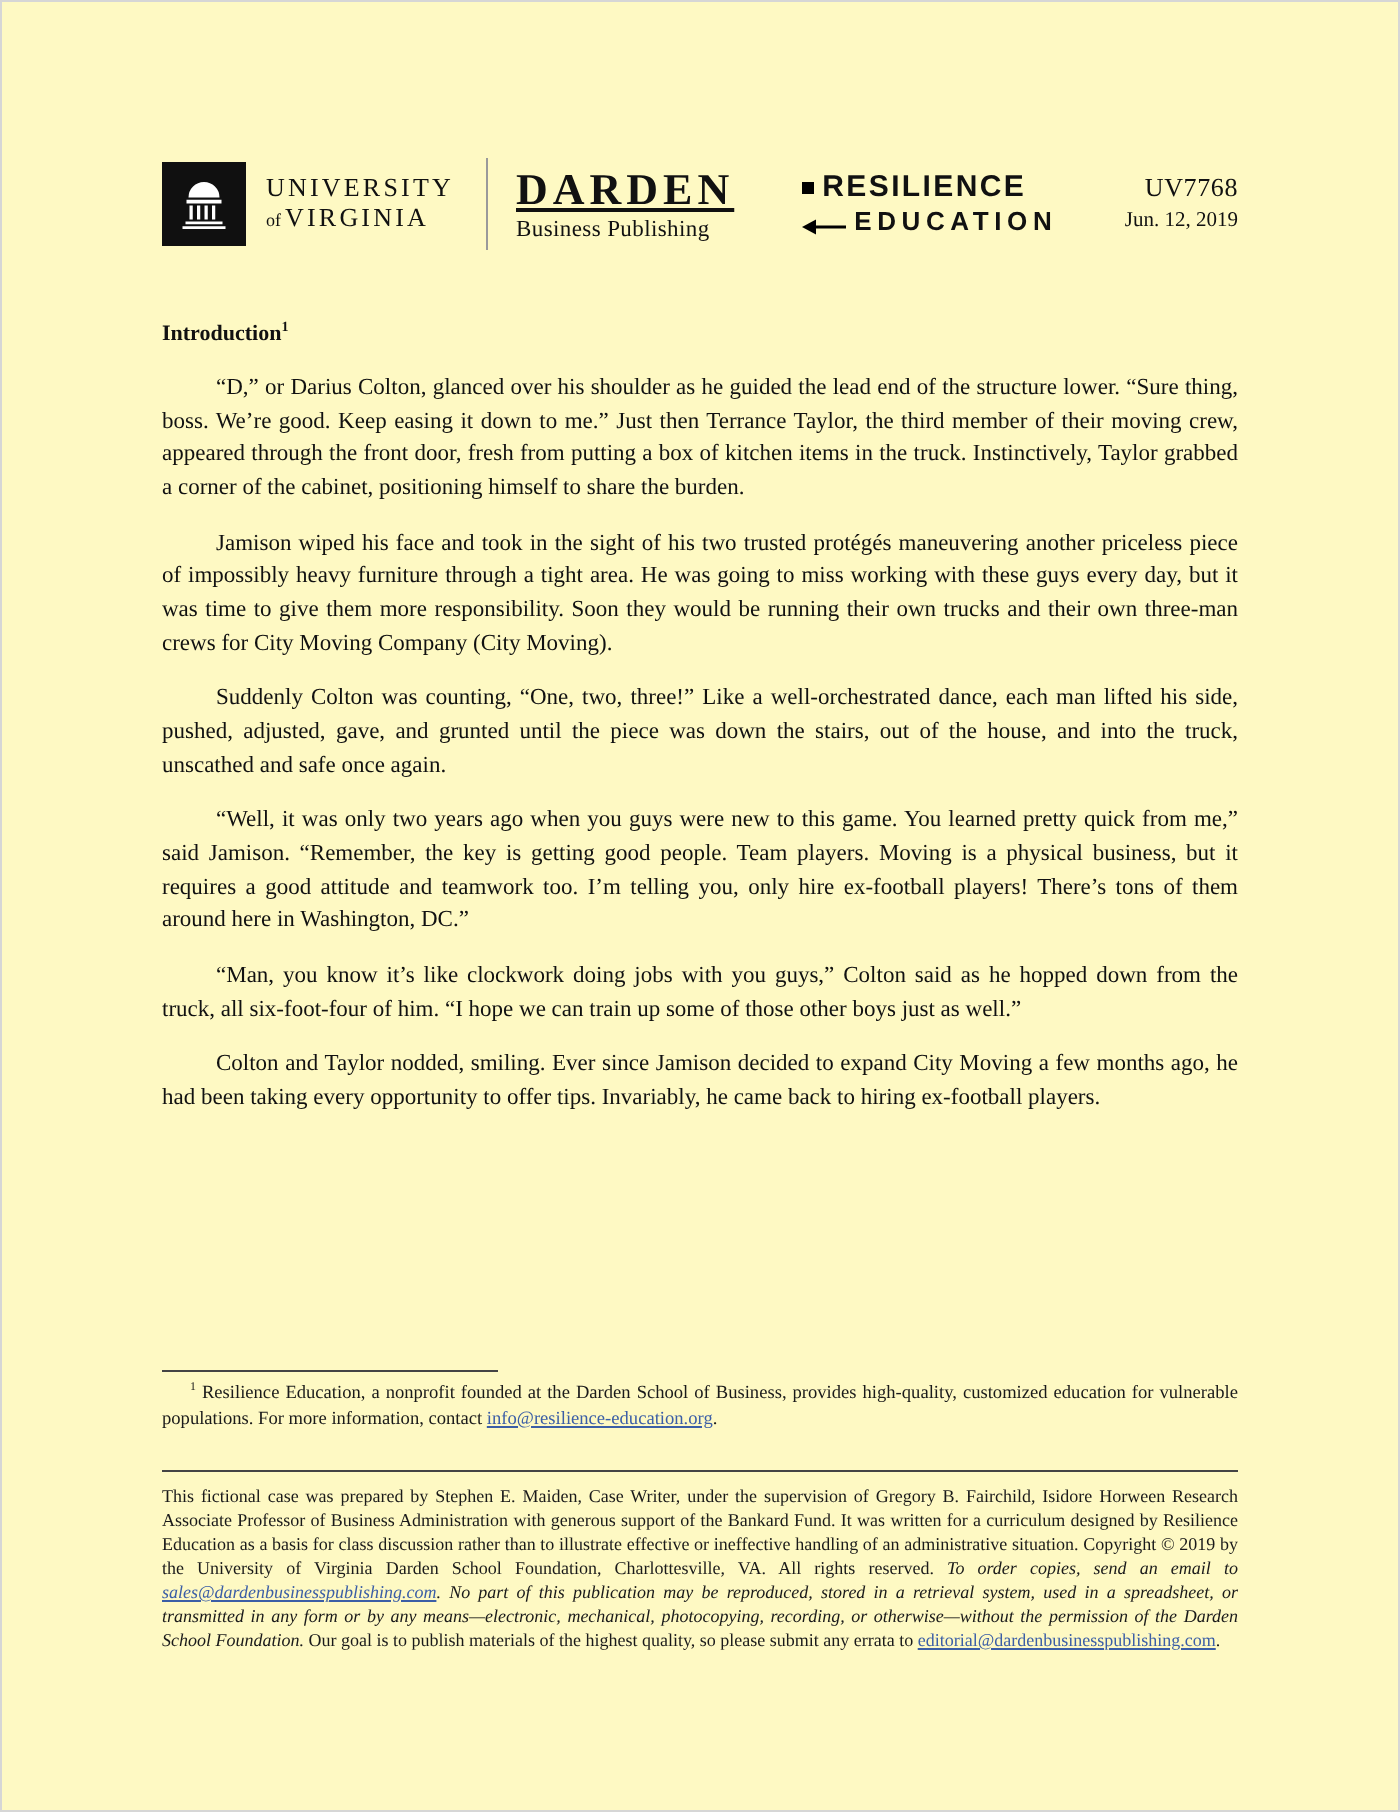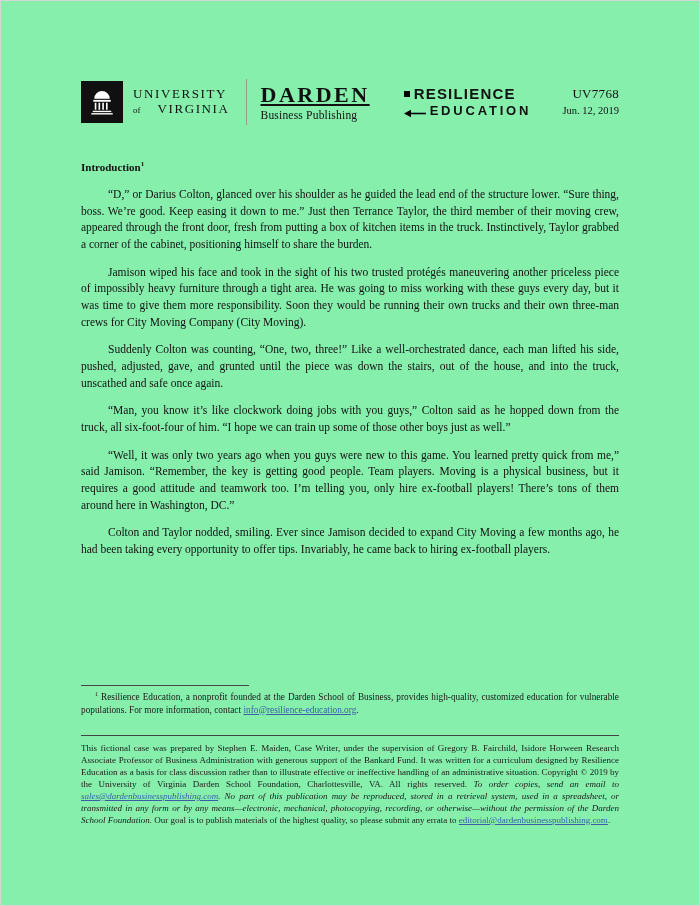--- a/index.html
+++ b/index.html
@@ -3,38 +3,38 @@
 <meta charset="utf-8">
 <style>
   * { margin: 0; padding: 0; box-sizing: border-box; }
   html, body { background: #ffffff; }
   body { font-family: "Liberation Serif", serif; color: #111; }
 
   .page {
     position: relative;
     width: 700px;
     height: 906px;
-    background: #86efac;
+    background: #fef9c3;
     border: 1px solid #d6d6d6;
     padding: 78px 80px 0 80px;
     overflow: hidden;
   }
 
   
   .header { display: flex; align-items: center; }
   .uva-lockup { display: flex; align-items: center; }
   .uva-box {
     width: 42px; height: 42px; background: #101010;
     display: flex; align-items: center; justify-content: center;
     flex: 0 0 auto;
   }
   .uva-text { margin-left: 10px; line-height: 1.12; }
   .uva-line1 { font-size: 13px; letter-spacing: 1.6px; }
   .uva-line2 { font-size: 13px; letter-spacing: 1.6px; display: flex; align-items: baseline; }
-  .uva-of { font-size: 9px; letter-spacing: 0; margin-right: 17px; }
+  .uva-of { font-size: 9px; letter-spacing: 0; margin-right: 2px; }
 
   .header-divider { width: 1px; height: 46px; background: #9a9a9a; margin: 0 14px 0 16px; }
 
   .darden { line-height: 1.05; }
   .darden-name { font-size: 22px; font-weight: bold; letter-spacing: 2.5px; text-decoration: underline; }
   .darden-sub { font-size: 11.5px; margin-top: 3px; letter-spacing: 0.2px; }
 
   .resilience { margin-left: 34px; font-family: "Liberation Sans", sans-serif; line-height: 1.1; }
   .res-line1 { display: flex; align-items: center; font-weight: bold; font-size: 15px; letter-spacing: 1.2px; text-align: center; }
   .res-mark { width: 6px; height: 6px; background: #000; margin-right: 4px; }
@@ -149,22 +149,22 @@
   </div>
 
 
   <div class="content">
     <div class="section-heading">
       <span>Introduction</span><sup>1</sup>
     </div>
     <p>“D,” or Darius Colton, glanced over his shoulder as he guided the lead end of the structure lower. “Sure thing, boss. We’re good. Keep easing it down to me.” Just then Terrance Taylor, the third member of their moving crew, appeared through the front door, fresh from putting a box of kitchen items in the truck. Instinctively, Taylor grabbed a corner of the cabinet, positioning himself to share the burden.</p>
     <p>Jamison wiped his face and took in the sight of his two trusted protégés maneuvering another priceless piece of impossibly heavy furniture through a tight area. He was going to miss working with these guys every day, but it was time to give them more responsibility. Soon they would be running their own trucks and their own three-man crews for City Moving Company (City Moving).</p>
     <p>Suddenly Colton was counting, “One, two, three!” Like a well-orchestrated dance, each man lifted his side, pushed, adjusted, gave, and grunted until the piece was down the stairs, out of the house, and into the truck, unscathed and safe once again.</p>
+    <p>“Well, it was only two years ago when you guys were new to this game. You learned pretty quick from me,” said Jamison. “Remember, the key is getting good people. Team players. Moving is a physical business, but it requires a good attitude and teamwork too. I’m telling you, only hire ex-football players! There’s tons of them around here in Washington, DC.”</p>
     <p>“Man, you know it’s like clockwork doing jobs with you guys,” Colton said as he hopped down from the truck, all six-foot-four of him. “I hope we can train up some of those other boys just as well.”</p>
-    <p>“Well, it was only two years ago when you guys were new to this game. You learned pretty quick from me,” said Jamison. “Remember, the key is getting good people. Team players. Moving is a physical business, but it requires a good attitude and teamwork too. I’m telling you, only hire ex-football players! There’s tons of them around here in Washington, DC.”</p>
     <p>Colton and Taylor nodded, smiling. Ever since Jamison decided to expand City Moving a few months ago, he had been taking every opportunity to offer tips. Invariably, he came back to hiring ex-football players.</p>
   </div>
 
   <div class="bottom">
     <div class="footnote-separator"></div>
     <div class="footnote">
       <sup>1</sup><span> Resilience Education, a nonprofit founded at the Darden School of Business, provides high-quality, customized education for vulnerable populations. For more information, contact </span><a class="link">info@resilience-education.org</a><span>.</span>
     </div>
 
     <div class="footer-separator"></div>

